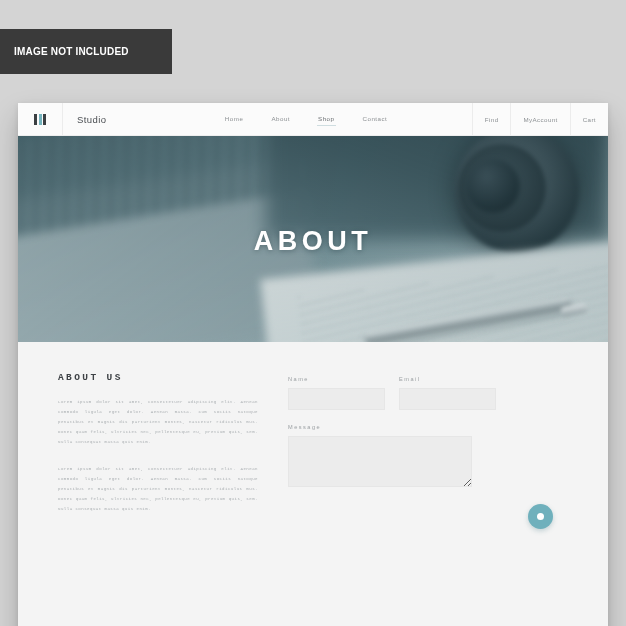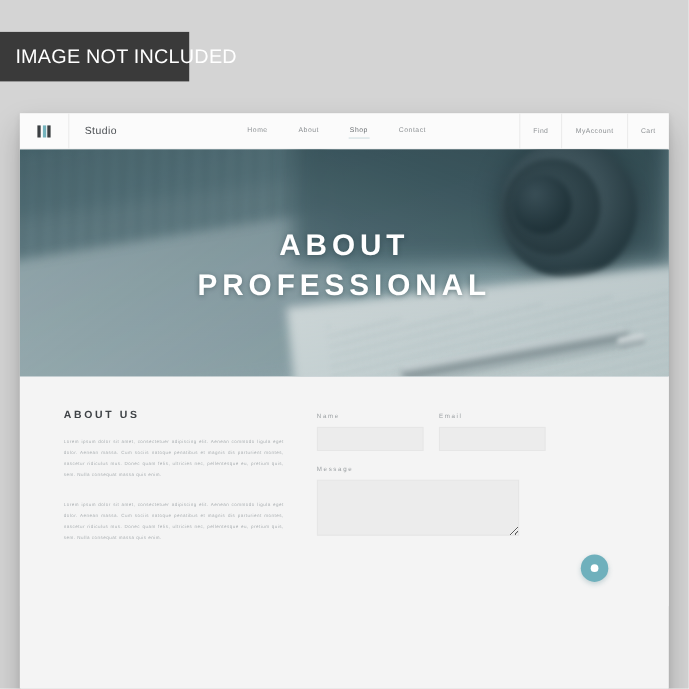--- a/index.html
+++ b/index.html
@@ -25,22 +25,22 @@
     height: 45px;
     background: #3a3a3a;
     display: flex;
     align-items: center;
     box-sizing: border-box;
     padding-left: 14px;
     z-index: 50;
   }
   .watermark span {
     color: #ffffff;
-    font-size: 18px;
-    font-weight: normal;
+    font-size: 10px;
+    font-weight: bold;
     letter-spacing: 0.2px;
     white-space: nowrap;
   }
 
   
   .mockup {
     position: absolute;
     left: 18px;
     top: 103px;
     width: 590px;
@@ -282,20 +282,21 @@
   .content {
     display: flex;
     padding: 30px 40px 0 40px;
     box-sizing: border-box;
     background: #f4f4f4;
     height: 209px;
   }
   .col-left {
     width: 200px;
     padding-right: 30px;
+    font-family: Liberation Mono, monospace;
   }
   .section-title {
     font-size: 9.5px;
     font-weight: bold;
     color: #3e4246;
     letter-spacing: 2.4px;
     margin-bottom: 14px;
   }
   .para {
     font-size: 4.1px;
@@ -408,21 +409,20 @@
       <div class="ph-lens-glass"></div>
       <div class="ph-book"></div>
       <div class="ph-book-lines"></div>
       <div class="ph-pen"></div>
       <div class="ph-pen-tip"></div>
     </div>
     <div class="hero-tint"></div>
 
     <div class="hero-title">
       <div class="line">ABOUT</div>
-      <div class="line">PROFESSIONAL</div>
     </div>
   </div>
 
   <div class="content">
 
     <div class="col-left">
       <div class="section-title">ABOUT US</div>
       <p class="para">Lorem ipsum dolor sit amet, consectetuer adipiscing elit. Aenean commodo ligula eget dolor. Aenean massa. Cum sociis natoque penatibus et magnis dis parturient montes, nascetur ridiculus mus. Donec quam felis, ultricies nec, pellentesque eu, pretium quis, sem. Nulla consequat massa quis enim.</p>
       <p class="para">Lorem ipsum dolor sit amet, consectetuer adipiscing elit. Aenean commodo ligula eget dolor. Aenean massa. Cum sociis natoque penatibus et magnis dis parturient montes, nascetur ridiculus mus. Donec quam felis, ultricies nec, pellentesque eu, pretium quis, sem. Nulla consequat massa quis enim.</p>
     </div>

